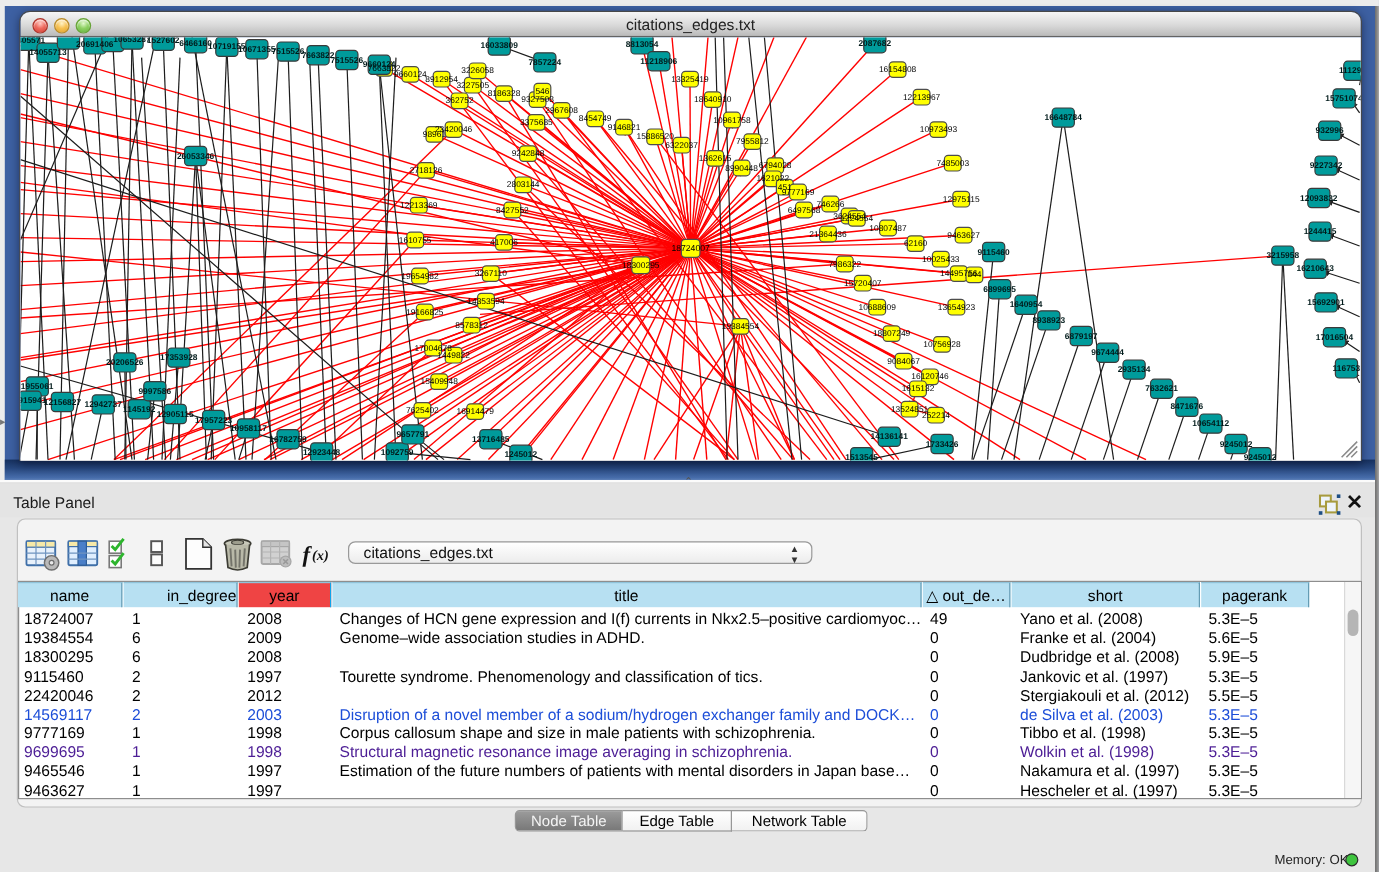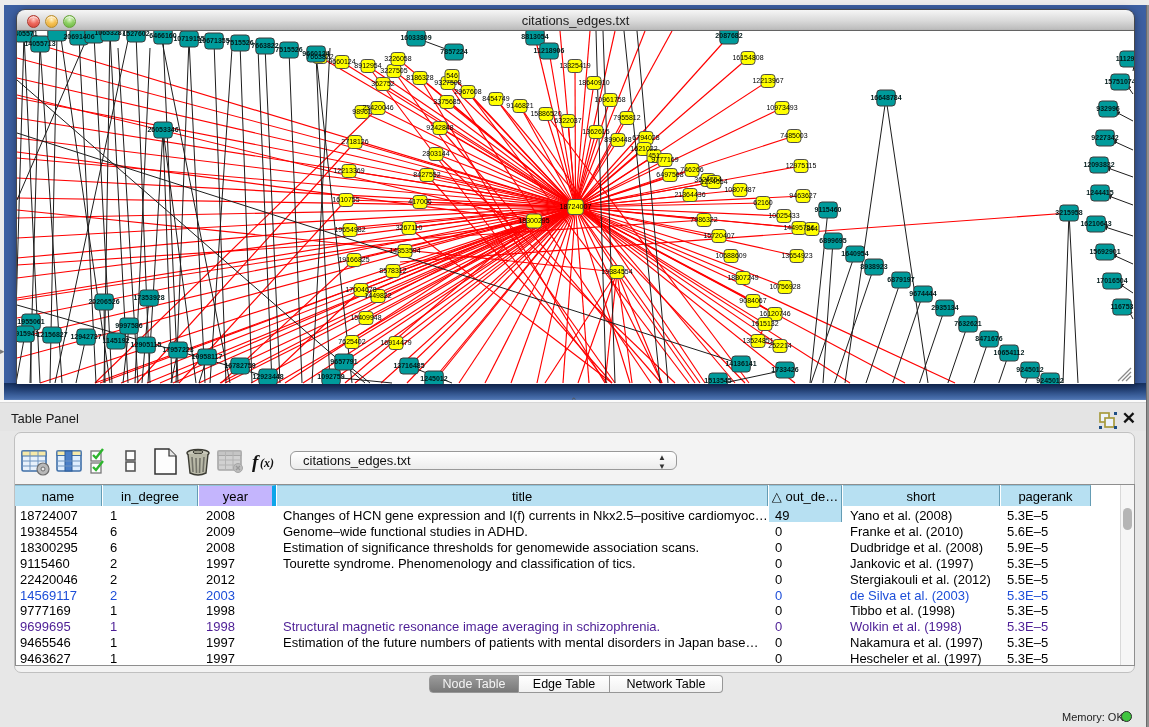--- a/index.html
+++ b/index.html
@@ -635,50 +635,49 @@
 <text x="8" y="17" font-family="Liberation Serif,serif" font-style="italic" font-weight="bold" font-size="12" fill="#111">(x)</text>
 </g>
 </svg>
  <div id="combo">citations_edges.txt
    <span style="position:absolute;right:10px;top:-3px;font-size:8px;color:#333">▲</span>
    <span style="position:absolute;right:10px;top:6px;font-size:8px;color:#333">▼</span>
  </div>
 </div>
 <div id="tbl"></div>
 <div style="position:absolute;left:15px;top:485px;width:87px;height:21px;background:#b7e0f2;border-right:1px solid #649cb4;border-top:1px solid #8fc3da;text-align:center;line-height:21px;font-size:13px;color:#000">name</div>
-<div style="position:absolute;left:103px;top:485px;width:95px;height:21px;background:#b7e0f2;border-right:1px solid #649cb4;border-top:1px solid #8fc3da;text-align:center;line-height:21px;font-size:13px;color:#000">in_degree</div>
-<div style="position:absolute;left:199px;top:485px;width:77px;height:21px;background:#c4b5fd;border-right:4px solid #0ea5e9;border-top:1px solid #8fc3da;text-align:center;line-height:21px;font-size:13px;color:#000">year</div>
+<div style="position:absolute;left:103px;top:485px;width:95px;height:21px;background:#b7e0f2;border-right:1px solid #649cb4;border-top:1px solid #8fc3da;text-align:right;line-height:21px;font-size:13px;color:#000">in_degree</div>
+<div style="position:absolute;left:199px;top:485px;width:77px;height:21px;background:#ef4444;border-right:1px solid #0ea5e9;border-top:1px solid #8fc3da;text-align:center;line-height:21px;font-size:13px;color:#000">year</div>
 <div style="position:absolute;left:277px;top:485px;width:491px;height:21px;background:#b7e0f2;border-right:1px solid #649cb4;border-top:1px solid #8fc3da;text-align:center;line-height:21px;font-size:13px;color:#000">title</div>
-<div style="position:absolute;left:769px;top:485px;width:73px;height:37px;background:#b7e0f2;border-right:1px solid #649cb4;border-top:1px solid #8fc3da;text-align:center;line-height:21px;font-size:13px;color:#000">△ out_de…</div>
+<div style="position:absolute;left:769px;top:485px;width:73px;height:21px;background:#b7e0f2;border-right:1px solid #649cb4;border-top:1px solid #8fc3da;text-align:center;line-height:21px;font-size:13px;color:#000">△ out_de…</div>
 <div style="position:absolute;left:843px;top:485px;width:157px;height:21px;background:#b7e0f2;border-right:1px solid #649cb4;border-top:1px solid #8fc3da;text-align:center;line-height:21px;font-size:13px;color:#000">short</div>
 <div style="position:absolute;left:1001px;top:485px;width:90px;height:21px;background:#b7e0f2;border-right:1px solid #649cb4;border-top:1px solid #8fc3da;text-align:center;line-height:21px;font-size:13px;color:#000">pagerank</div>
 <div style="position:absolute;left:769px;top:489px;width:12px;height:12px"></div>
 <div style="position:absolute;left:0;top:508.0px;width:1120px;height:16px;font-size:13px;color:#000">
     <div style="position:absolute;left:20px;width:83px;top:0;white-space:nowrap;overflow:hidden">18724007</div>
     <div style="position:absolute;left:110px;width:89px;top:0;white-space:nowrap;overflow:hidden">1</div>
     <div style="position:absolute;left:206px;width:71px;top:0;white-space:nowrap;overflow:hidden">2008</div>
     <div style="position:absolute;left:283px;width:486px;top:0;white-space:nowrap;overflow:hidden">Changes of HCN gene expression and I(f) currents in Nkx2.5–positive cardiomyoc…</div>
     <div style="position:absolute;left:775px;width:68px;top:0;white-space:nowrap;overflow:hidden">49</div>
     <div style="position:absolute;left:850px;width:151px;top:0;white-space:nowrap;overflow:hidden">Yano et al. (2008)</div>
     <div style="position:absolute;left:1007px;width:85px;top:0;white-space:nowrap;overflow:hidden">5.3E–5</div>
   </div>
 <div style="position:absolute;left:0;top:523.9px;width:1120px;height:16px;font-size:13px;color:#000">
     <div style="position:absolute;left:20px;width:83px;top:0;white-space:nowrap;overflow:hidden">19384554</div>
     <div style="position:absolute;left:110px;width:89px;top:0;white-space:nowrap;overflow:hidden">6</div>
     <div style="position:absolute;left:206px;width:71px;top:0;white-space:nowrap;overflow:hidden">2009</div>
-    <div style="position:absolute;left:283px;width:486px;top:0;white-space:nowrap;overflow:hidden">Genome–wide functional studies in ADHD.</div>
-    <div style="position:absolute;left:775px;width:68px;top:0;white-space:nowrap;overflow:hidden">0</div>
-    <div style="position:absolute;left:850px;width:151px;top:0;white-space:nowrap;overflow:hidden">Franke et al. (2010)</div>
+    <div style="position:absolute;left:283px;width:486px;top:0;white-space:nowrap;overflow:hidden">Genome–wide association studies in ADHD.</div>
+    <div style="position:absolute;left:775px;width:68px;top:0;white-space:nowrap;overflow:hidden">0</div>
+    <div style="position:absolute;left:850px;width:151px;top:0;white-space:nowrap;overflow:hidden">Franke et al. (2004)</div>
     <div style="position:absolute;left:1007px;width:85px;top:0;white-space:nowrap;overflow:hidden">5.6E–5</div>
   </div>
 <div style="position:absolute;left:0;top:539.8px;width:1120px;height:16px;font-size:13px;color:#000">
     <div style="position:absolute;left:20px;width:83px;top:0;white-space:nowrap;overflow:hidden">18300295</div>
     <div style="position:absolute;left:110px;width:89px;top:0;white-space:nowrap;overflow:hidden">6</div>
     <div style="position:absolute;left:206px;width:71px;top:0;white-space:nowrap;overflow:hidden">2008</div>
-    <div style="position:absolute;left:283px;width:486px;top:0;white-space:nowrap;overflow:hidden">Estimation of significance thresholds for genomewide association scans.</div>
     <div style="position:absolute;left:775px;width:68px;top:0;white-space:nowrap;overflow:hidden">0</div>
     <div style="position:absolute;left:850px;width:151px;top:0;white-space:nowrap;overflow:hidden">Dudbridge et al. (2008)</div>
     <div style="position:absolute;left:1007px;width:85px;top:0;white-space:nowrap;overflow:hidden">5.9E–5</div>
   </div>
 <div style="position:absolute;left:0;top:555.7px;width:1120px;height:16px;font-size:13px;color:#000">
     <div style="position:absolute;left:20px;width:83px;top:0;white-space:nowrap;overflow:hidden">9115460</div>
     <div style="position:absolute;left:110px;width:89px;top:0;white-space:nowrap;overflow:hidden">2</div>
     <div style="position:absolute;left:206px;width:71px;top:0;white-space:nowrap;overflow:hidden">1997</div>
     <div style="position:absolute;left:283px;width:486px;top:0;white-space:nowrap;overflow:hidden">Tourette syndrome. Phenomenology and classification of tics.</div>
     <div style="position:absolute;left:775px;width:68px;top:0;white-space:nowrap;overflow:hidden">0</div>
@@ -690,28 +689,30 @@
     <div style="position:absolute;left:110px;width:89px;top:0;white-space:nowrap;overflow:hidden">2</div>
     <div style="position:absolute;left:206px;width:71px;top:0;white-space:nowrap;overflow:hidden">2012</div>
     <div style="position:absolute;left:775px;width:68px;top:0;white-space:nowrap;overflow:hidden">0</div>
     <div style="position:absolute;left:850px;width:151px;top:0;white-space:nowrap;overflow:hidden">Stergiakouli et al. (2012)</div>
     <div style="position:absolute;left:1007px;width:85px;top:0;white-space:nowrap;overflow:hidden">5.5E–5</div>
   </div>
 <div style="position:absolute;left:0;top:587.5px;width:1120px;height:16px;font-size:13px;color:#1d4ed8">
     <div style="position:absolute;left:20px;width:83px;top:0;white-space:nowrap;overflow:hidden">14569117</div>
     <div style="position:absolute;left:110px;width:89px;top:0;white-space:nowrap;overflow:hidden">2</div>
     <div style="position:absolute;left:206px;width:71px;top:0;white-space:nowrap;overflow:hidden">2003</div>
+    <div style="position:absolute;left:283px;width:486px;top:0;white-space:nowrap;overflow:hidden">Disruption of a novel member of a sodium/hydrogen exchanger family and DOCK…</div>
     <div style="position:absolute;left:775px;width:68px;top:0;white-space:nowrap;overflow:hidden">0</div>
     <div style="position:absolute;left:850px;width:151px;top:0;white-space:nowrap;overflow:hidden">de Silva et al. (2003)</div>
     <div style="position:absolute;left:1007px;width:85px;top:0;white-space:nowrap;overflow:hidden">5.3E–5</div>
   </div>
 <div style="position:absolute;left:0;top:603.4px;width:1120px;height:16px;font-size:13px;color:#000">
     <div style="position:absolute;left:20px;width:83px;top:0;white-space:nowrap;overflow:hidden">9777169</div>
     <div style="position:absolute;left:110px;width:89px;top:0;white-space:nowrap;overflow:hidden">1</div>
     <div style="position:absolute;left:206px;width:71px;top:0;white-space:nowrap;overflow:hidden">1998</div>
+    <div style="position:absolute;left:283px;width:486px;top:0;white-space:nowrap;overflow:hidden">Corpus callosum shape and size in male patients with schizophrenia.</div>
     <div style="position:absolute;left:775px;width:68px;top:0;white-space:nowrap;overflow:hidden">0</div>
     <div style="position:absolute;left:850px;width:151px;top:0;white-space:nowrap;overflow:hidden">Tibbo et al. (1998)</div>
     <div style="position:absolute;left:1007px;width:85px;top:0;white-space:nowrap;overflow:hidden">5.3E–5</div>
   </div>
 <div style="position:absolute;left:0;top:619.3px;width:1120px;height:16px;font-size:13px;color:#4c1d95">
     <div style="position:absolute;left:20px;width:83px;top:0;white-space:nowrap;overflow:hidden">9699695</div>
     <div style="position:absolute;left:110px;width:89px;top:0;white-space:nowrap;overflow:hidden">1</div>
     <div style="position:absolute;left:206px;width:71px;top:0;white-space:nowrap;overflow:hidden">1998</div>
     <div style="position:absolute;left:283px;width:486px;top:0;white-space:nowrap;overflow:hidden">Structural magnetic resonance image averaging in schizophrenia.</div>
     <div style="position:absolute;left:775px;width:68px;top:0;white-space:nowrap;overflow:hidden">0</div>

